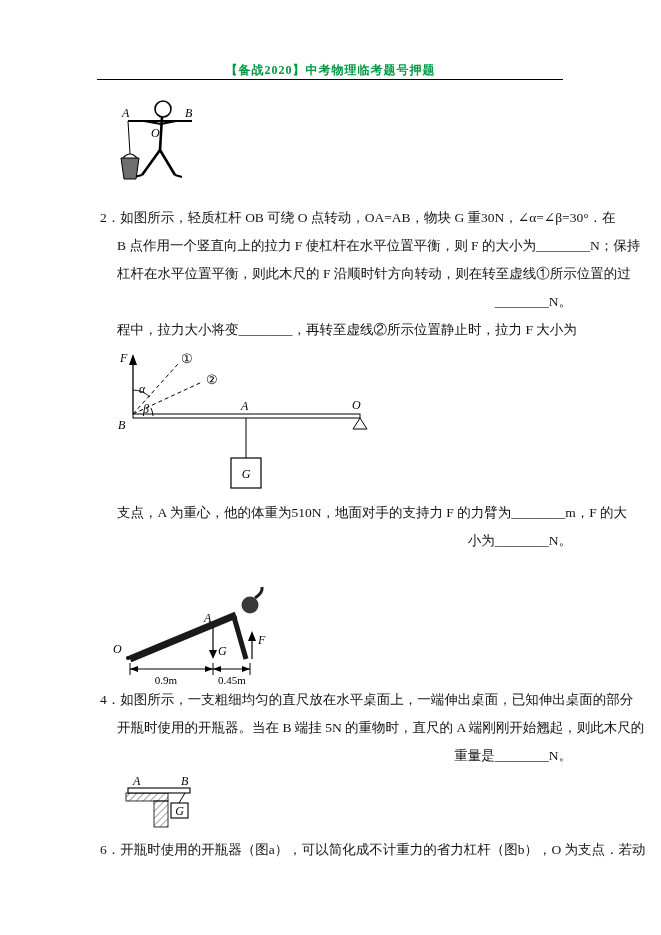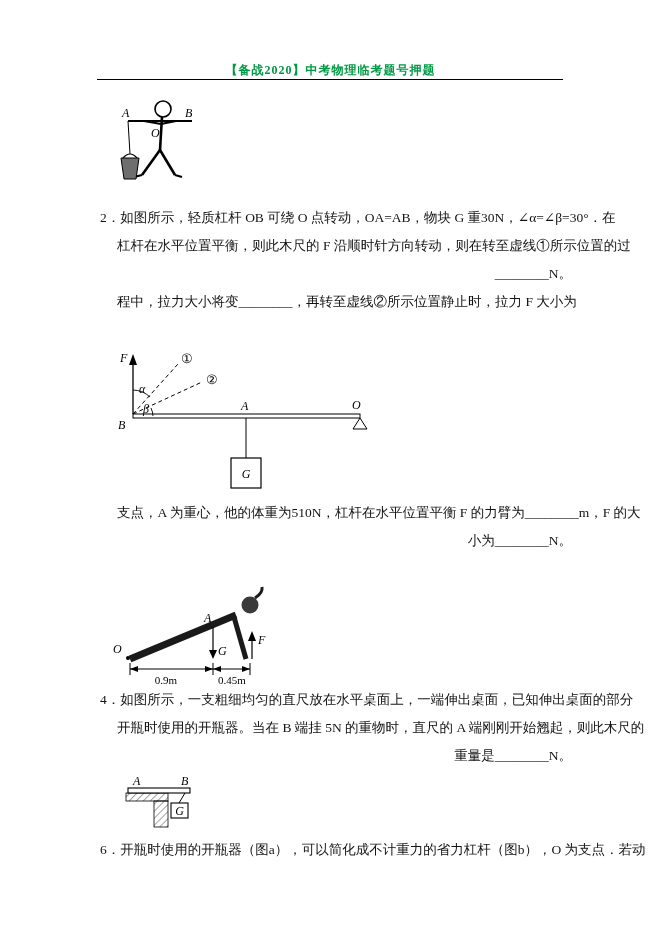--- a/index.html
+++ b/index.html
@@ -55,20 +55,21 @@
     </g>
     <g>
       <line x1="10" y1="25" x2="12" y2="58" stroke="#000" stroke-width="1"></line>
       <path d="M5 62 Q12 54 19 62" fill="none" stroke="#000" stroke-width="1.2"></path>
       <path d="M3 62 L21 62 L18 83 L6 83 Z" fill="#6e6e6e" stroke="#000" stroke-width="1"></path>
     </g>
   </svg>
 
   <div class="question" style="top:188px">
     <div class="qline">2．如图所示，轻质杠杆 OB 可绕 O 点转动，OA=AB，物块 G 重30N，∠α=∠β=30°．在</div>
+    <div class="qline cont">B 点作用一个竖直向上的拉力 F 使杠杆在水平位置平衡，则 F 的大小为________N；保持</div>
     <div class="qline cont">杠杆在水平位置平衡，则此木尺的 F 沿顺时针方向转动，则在转至虚线①所示位置的过</div>
     <div class="qline cont">________N。</div>
     <div class="qline cont">程中，拉力大小将变________，再转至虚线②所示位置静止时，拉力 F 大小为</div>
   </div>
 
   <svg class="fig" style="left:112px; top:330px" width="270" height="152" viewBox="0 0 270 152">
     <rect x="21" y="68" width="227" height="4" fill="#fff" stroke="#000" stroke-width="1"></rect>
     <polygon points="248,72 241,83 255,83" fill="#fff" stroke="#000" stroke-width="1"></polygon>
     <g>
       <line x1="21" y1="68" x2="21" y2="17" stroke="#000" stroke-width="1.3"></line>
@@ -85,21 +86,21 @@
     <text x="31" y="67">β</text>
     <text class="num" x="69" y="17">①</text>
     <text class="num" x="94" y="38">②</text>
     <text x="6" y="83">B</text>
     <text x="129" y="64">A</text>
     <text x="240" y="63">O</text>
     <text x="134" y="132" text-anchor="middle">G</text>
   </svg>
 
   <div class="question" style="top:483px">
-    <div class="qline cont">支点，A 为重心，他的体重为510N，杠杆在水平位置平衡 F 的力臂为________m，F 的大</div>
+    <div class="qline cont">支点，A 为重心，他的体重为510N，地面对手的支持力 F 的力臂为________m，F 的大</div>
     <div class="qline cont">小为________N。</div>
   </div>
 
   <svg class="fig" style="left:108px; top:565px" width="180" height="108" viewBox="0 0 180 108">
     <g>
       <line x1="22" y1="78" x2="128" y2="34" stroke="#1a1a1a" stroke-width="7"></line>
       <line x1="126" y1="36" x2="138" y2="78" stroke="#1a1a1a" stroke-width="5"></line>
       <circle cx="142" cy="24" r="8.5" fill="#3a3a3a"></circle>
       <path d="M147 17 q8 -5 7 -11" fill="none" stroke="#1a1a1a" stroke-width="3"></path>
       <circle cx="20" cy="77" r="2" fill="#000"></circle>

